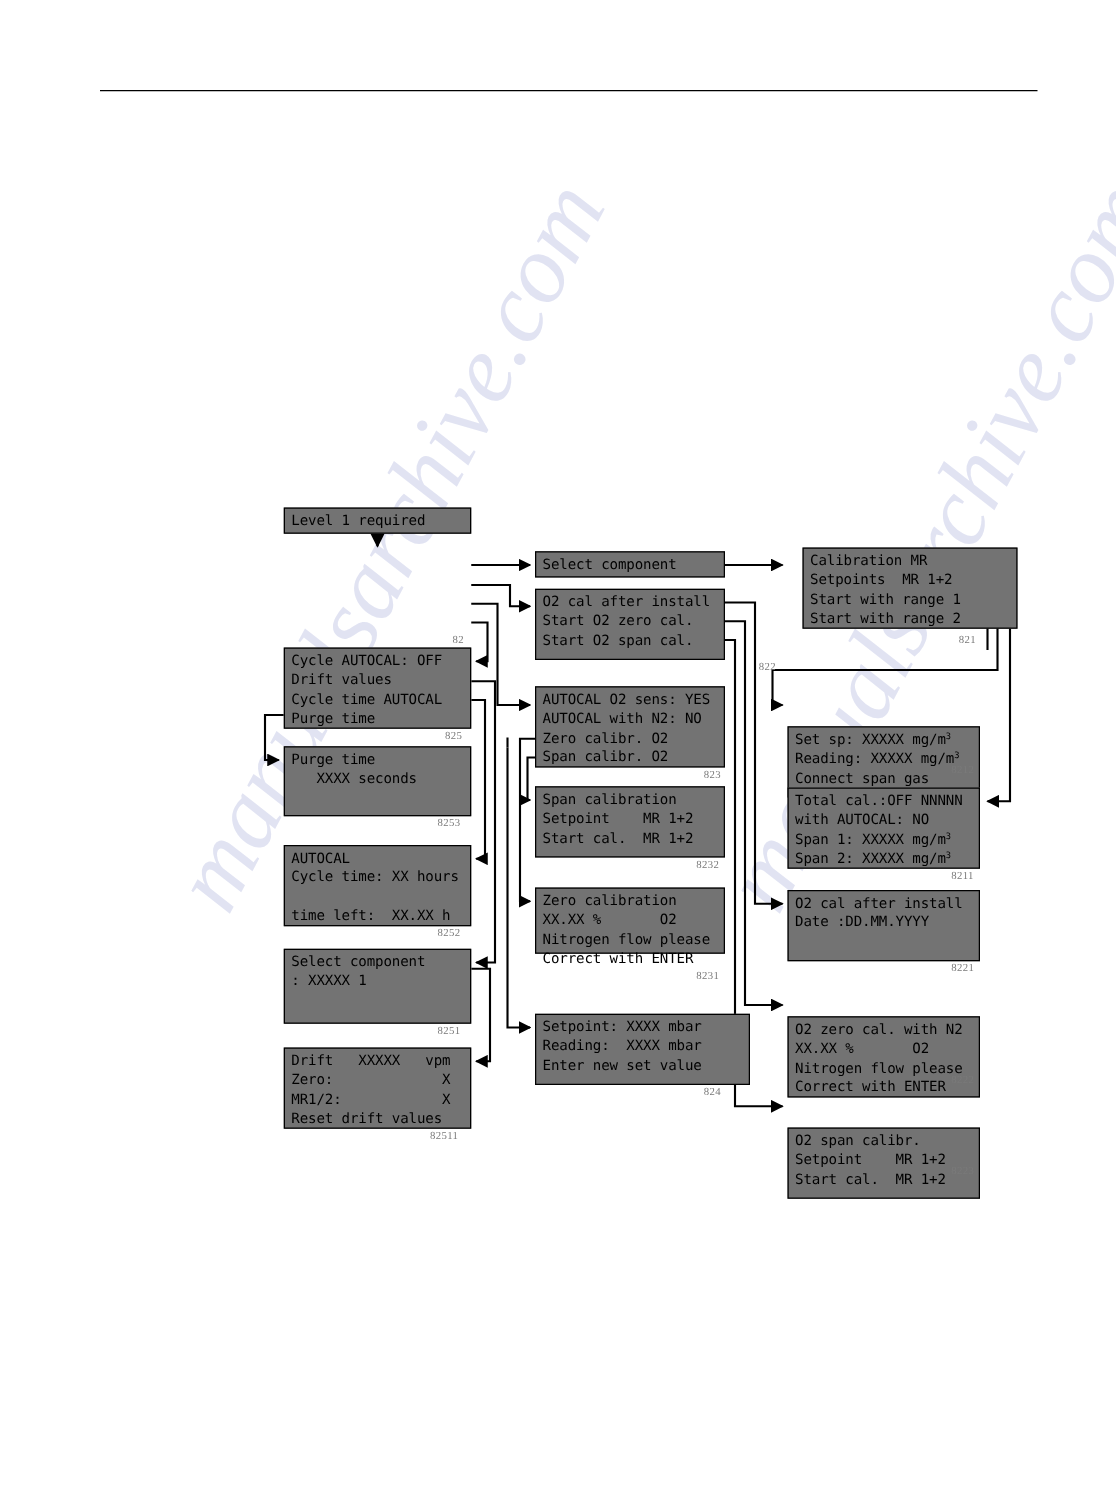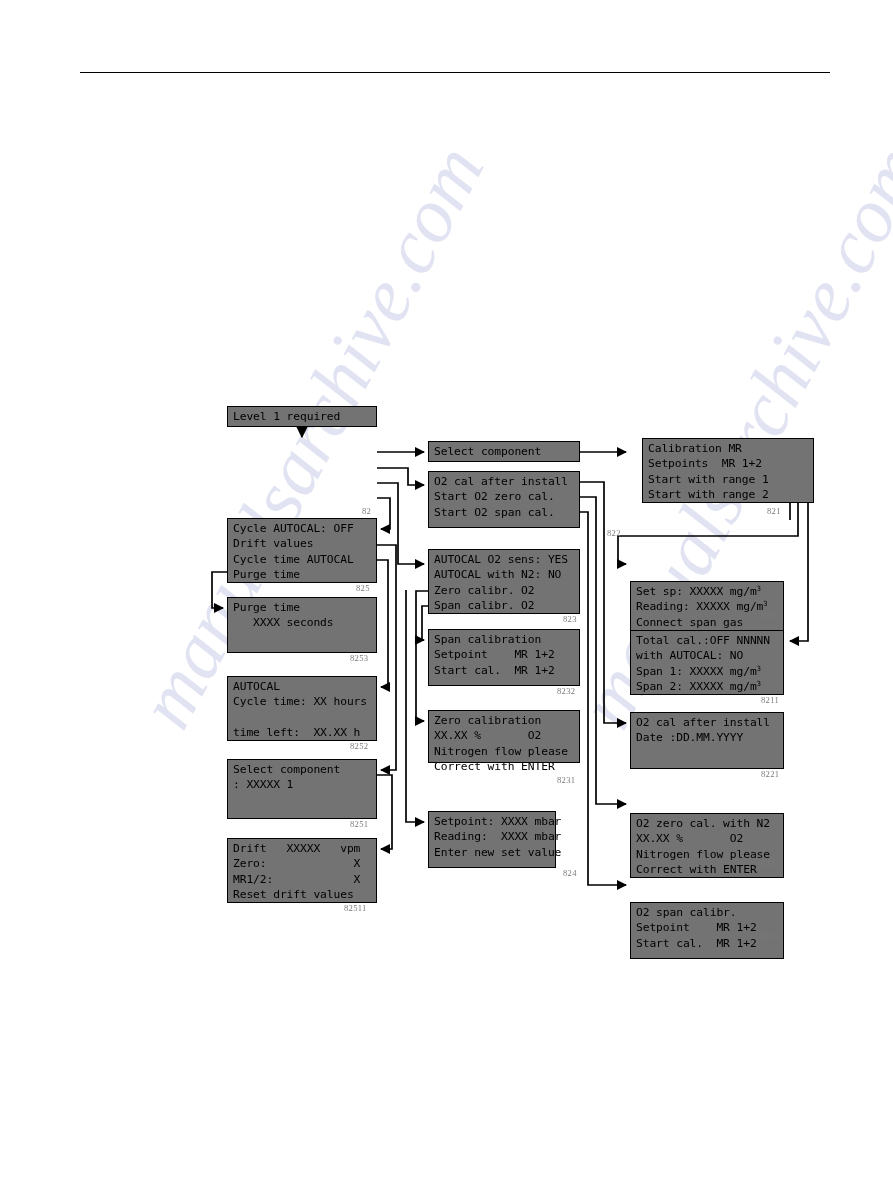--- a/index.html
+++ b/index.html
@@ -200,21 +200,21 @@
         <div class="ln">Span calibration</div>
         <div class="ln">Setpoint    MR 1+2</div>
         <div class="ln">Start cal.  MR 1+2</div>
       </div>
       <div class="node" style="left: 428px; top: 710px; width: 152px; height: 53px;">
         <div class="ln">Zero calibration</div>
         <div class="ln">XX.XX %       O2</div>
         <div class="ln">Nitrogen flow please</div>
         <div class="ln">Correct with ENTER</div>
       </div>
-      <div class="node" style="left: 428px; top: 811px; width: 128px; height: 57px;">
+      <div class="node" style="left: 428px; top: 811px; width: 172px; height: 57px;">
         <div class="ln">Setpoint: XXXX mbar</div>
         <div class="ln">Reading:  XXXX mbar</div>
         <div class="ln">Enter new set value</div>
       </div>
       <div class="node" style="left: 630px; top: 438px; width: 172px; height: 65px; margin-left: 12px;">
         <div class="ln">Calibration MR</div>
         <div class="ln">Setpoints  MR 1+2</div>
         <div class="ln">Start with range 1</div>
         <div class="ln">Start with range 2</div>
       </div>

